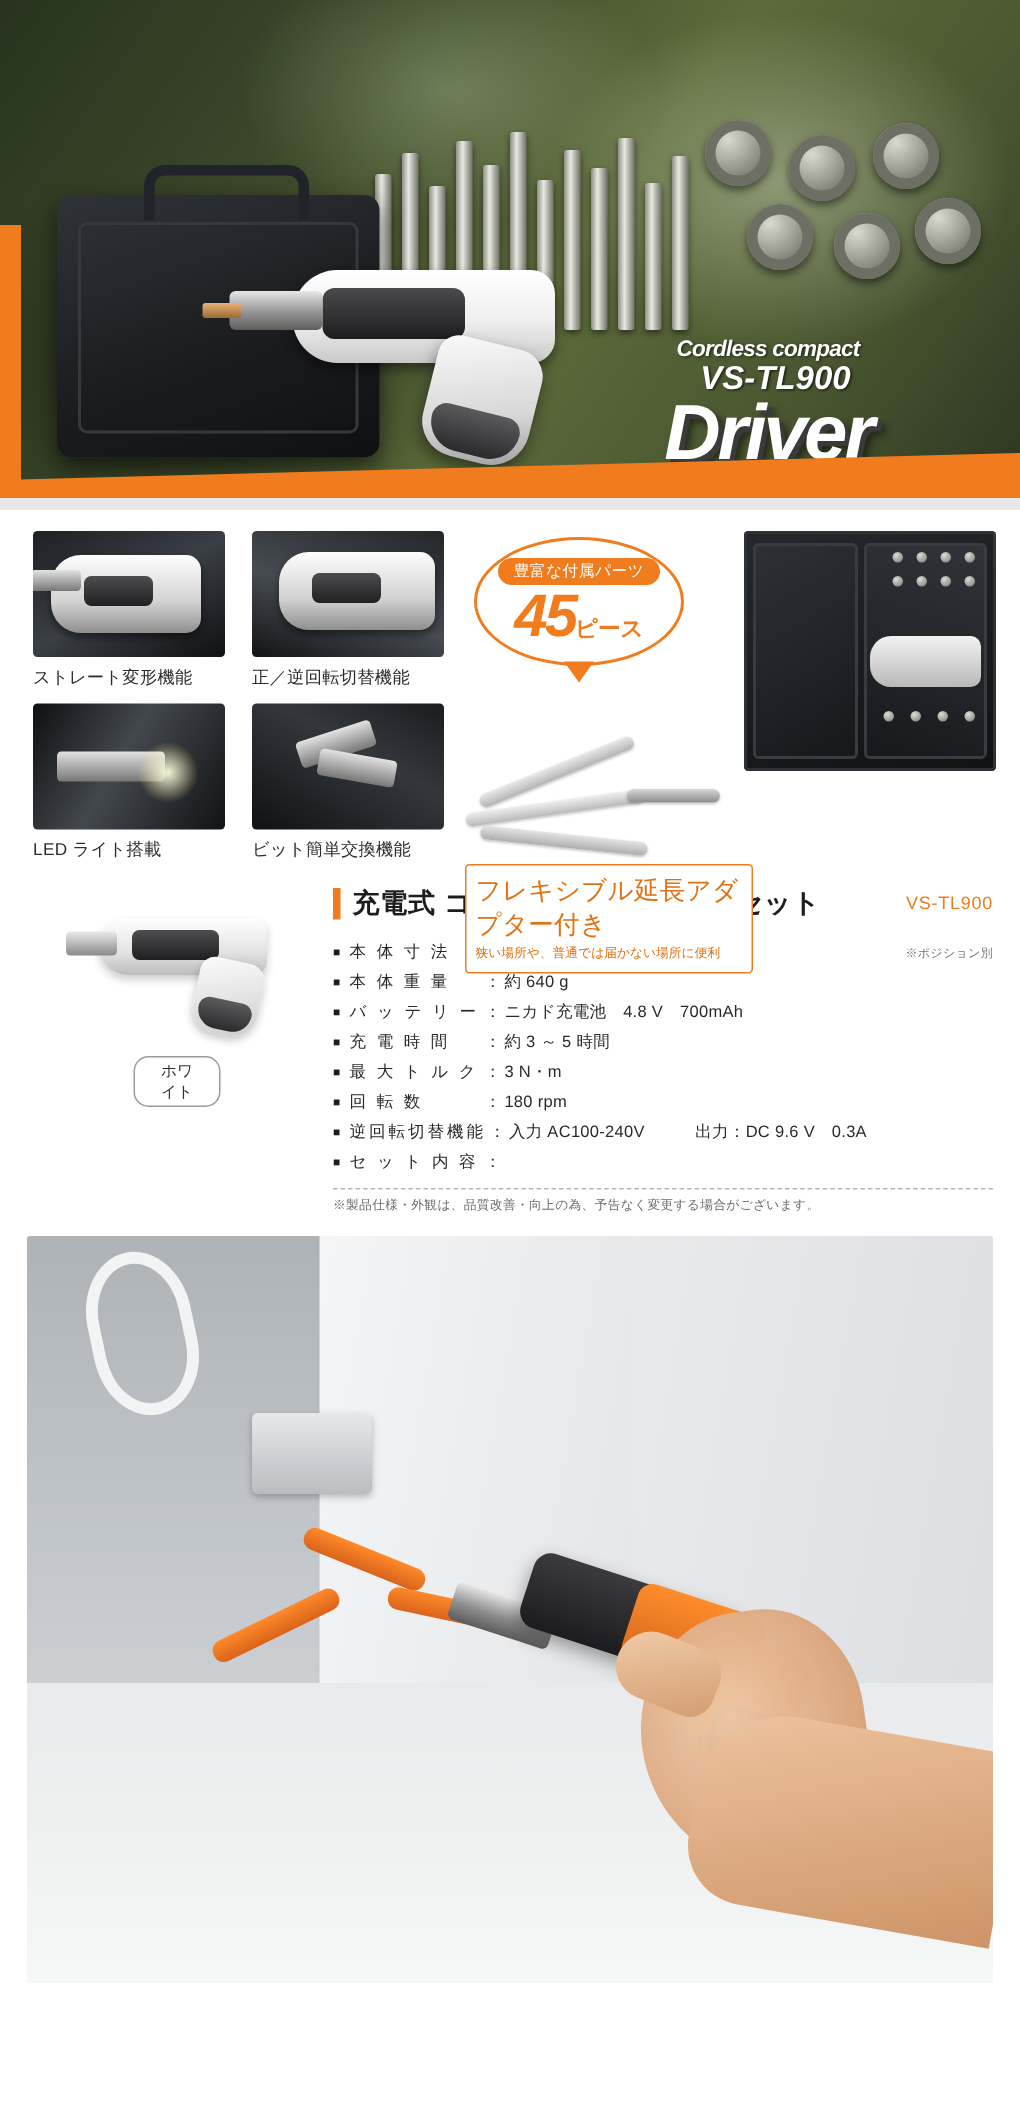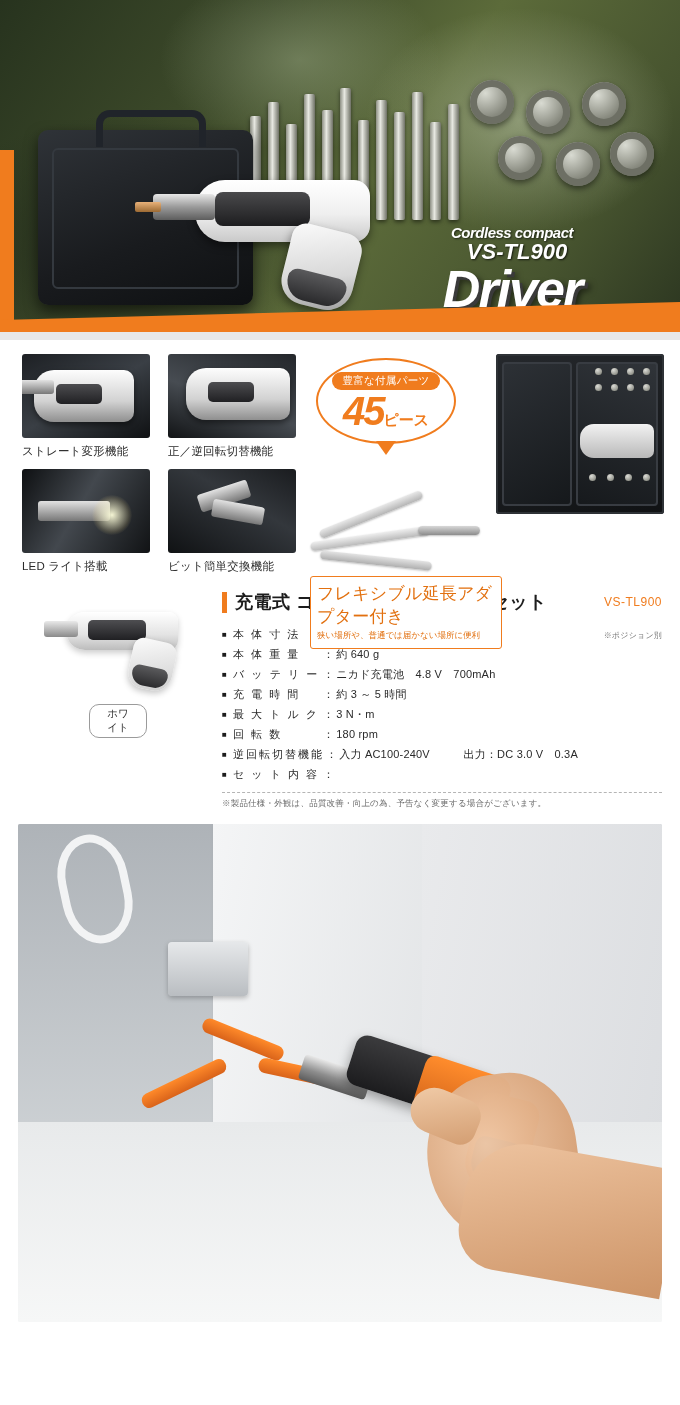--- a/index.html
+++ b/index.html
@@ -535,21 +535,21 @@
         <li>
           <span class="sq">■</span>
           <span class="lbl">回 転 数</span>
           <span class="sep">：</span>
           <span class="val">180 rpm</span>
         </li>
         <li>
           <span class="sq">■</span>
           <span class="lbl">逆回転切替機能</span>
           <span class="sep">：</span>
-          <span class="val">入力 AC100-240V　　　出力：DC 3.0 V　0.3A</span>
+          <span class="val">入力 AC100-240V　　　出力：DC 9.6 V　0.3A</span>
         </li>
         <li>
           <span class="sq">■</span>
           <span class="lbl">セ ッ ト 内 容</span>
           <span class="sep">：</span>
         </li>
       </ul>
 
       <hr class="dashline">
       <div class="disclaimer">※製品仕様・外観は、品質改善・向上の為、予告なく変更する場合がございます。</div>

